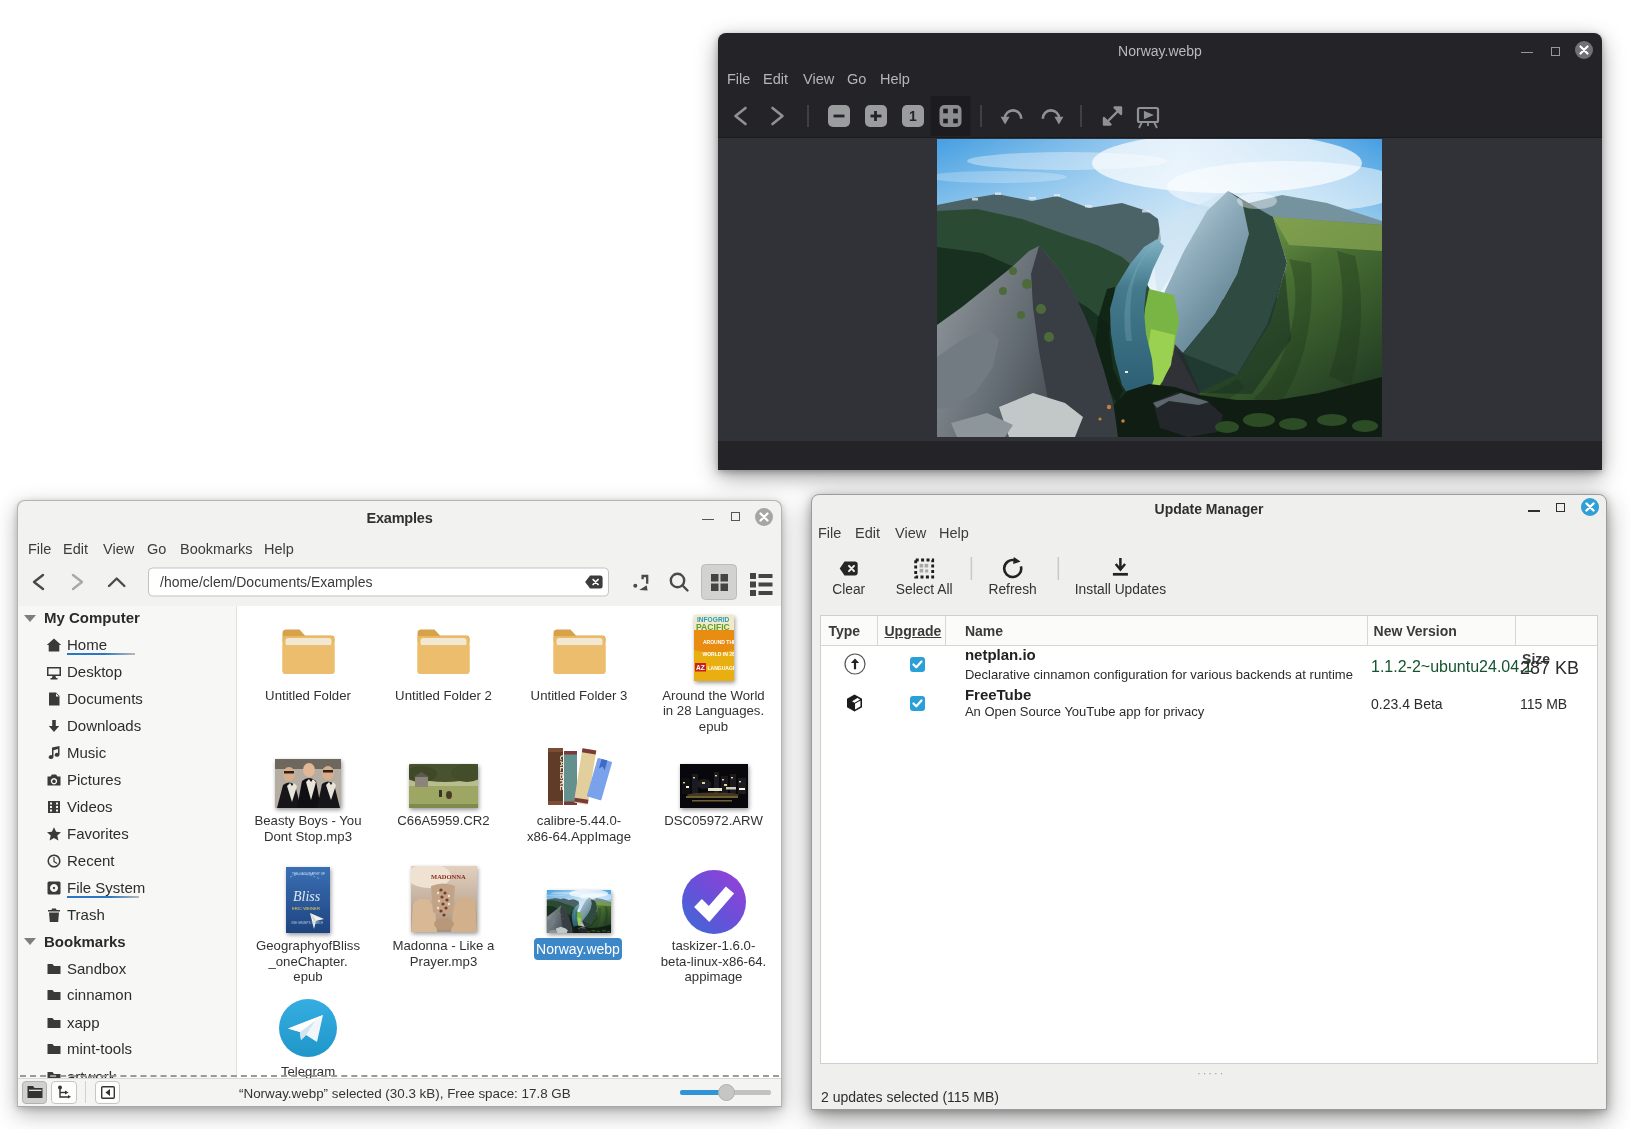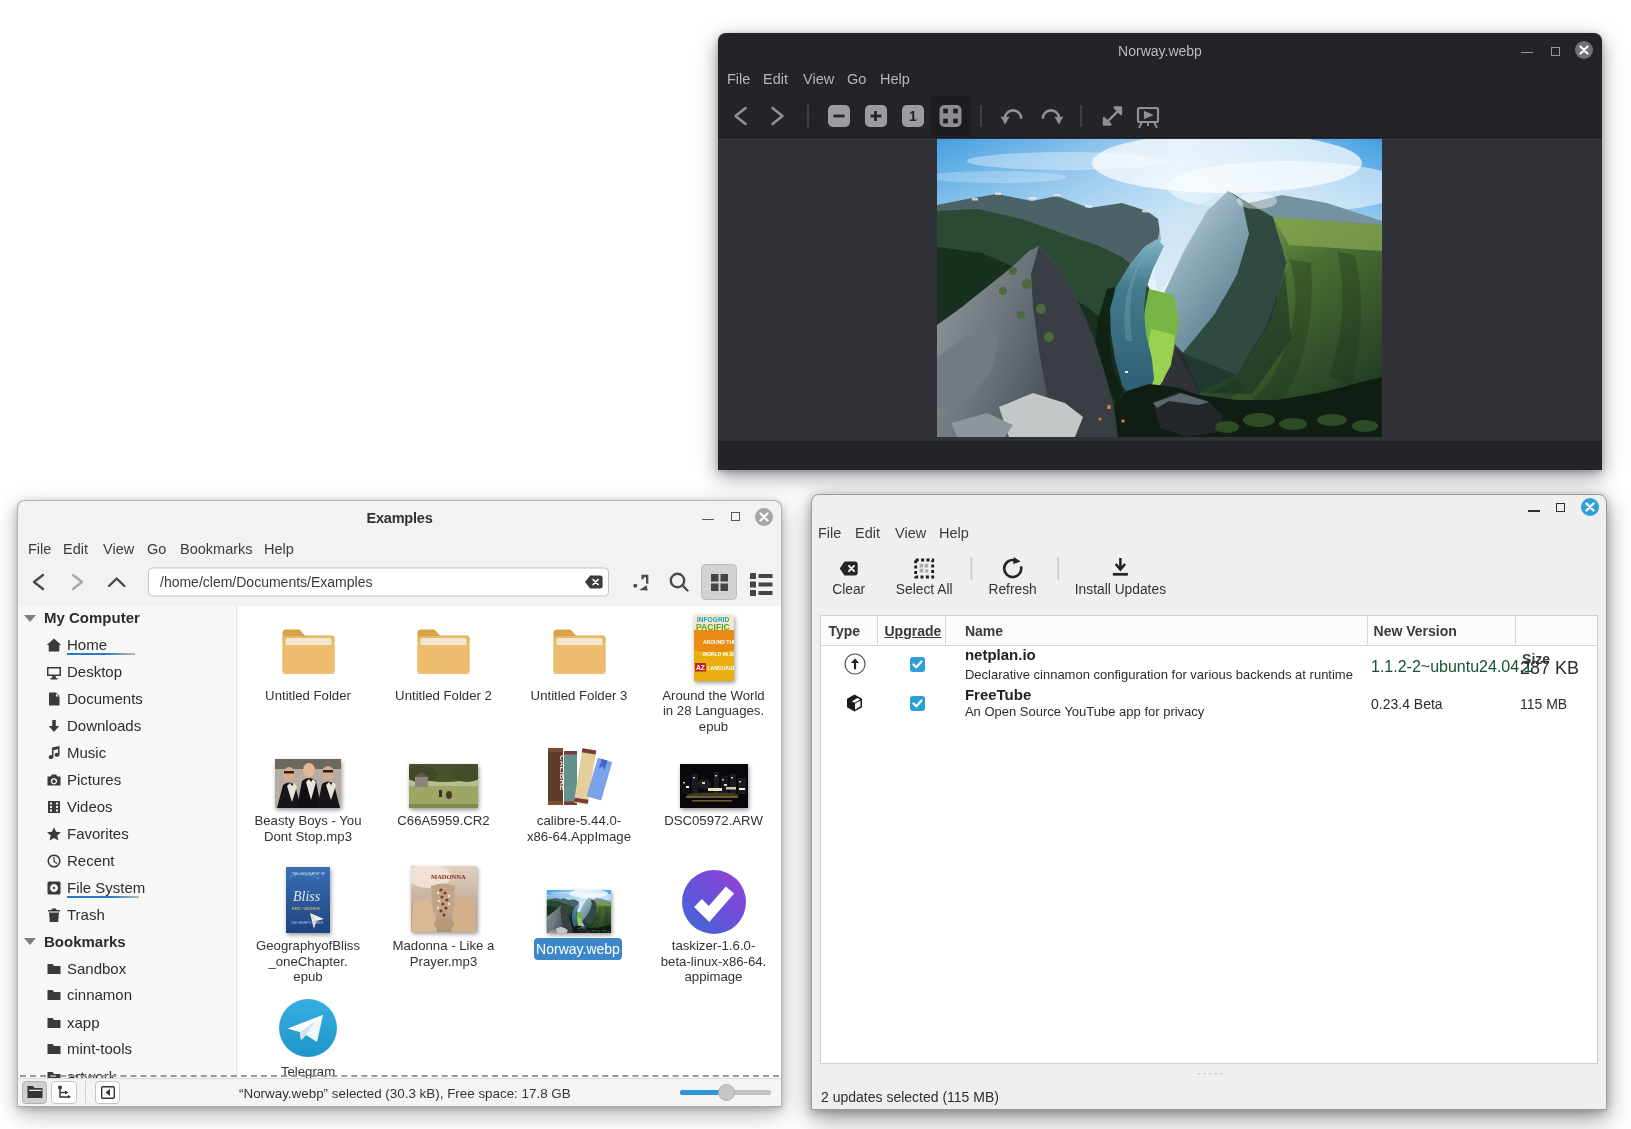--- a/index.html
+++ b/index.html
@@ -589,20 +589,21 @@
           <path d="M9 3 v7 l-4.5 -3.5z" fill="#333"></path>
         </svg>
         <div class="abs" style="left:221px;top:585px;font-size:13.4px;color:#343434">“Norway.webp” selected (30.3 kB), Free space: 17.8 GB</div>
         <div class="abs" style="left:662px;top:589.2px;width:46px;height:4.5px;background:#3094d8;border-radius:2px 0 0 2px"></div>
         <div class="abs" style="left:708px;top:589.2px;width:45px;height:4.5px;background:#c2c2c0;border-radius:0 2px 2px 0"></div>
         <div class="abs" style="left:699.5px;top:583px;width:17px;height:17px;border-radius:50%;background:#c6c6c4;border:1px solid #b0b0ae"></div>
       </div>
   </div>
 
   <div class="win" id="um">
+    <div class="title">Update Manager</div>
     <div class="mindash" style="left:716px; top:15px; background:#2e2e2e; height:2px;"></div>
     <div class="maxsq" style="left:744px; top:8px; border-color:#2e2e2e; border-width:1.5px;"></div>
     <div class="closec" style="left:769px; top:3px; background:#2f9fd8;">
       <svg width="10" height="10" viewBox="0 0 10 10">
           <path d="M1.5 1.5 L8.5 8.5 M8.5 1.5 L1.5 8.5" stroke="#fff" stroke-width="2.4" stroke-linecap="round"></path>
         </svg>
     </div>
     <div class="menu" style="top:30px; left:0;">
       <span class="menu-item" style="left:6px;">File</span>
       <span class="menu-item" style="left:43px;">Edit</span>

